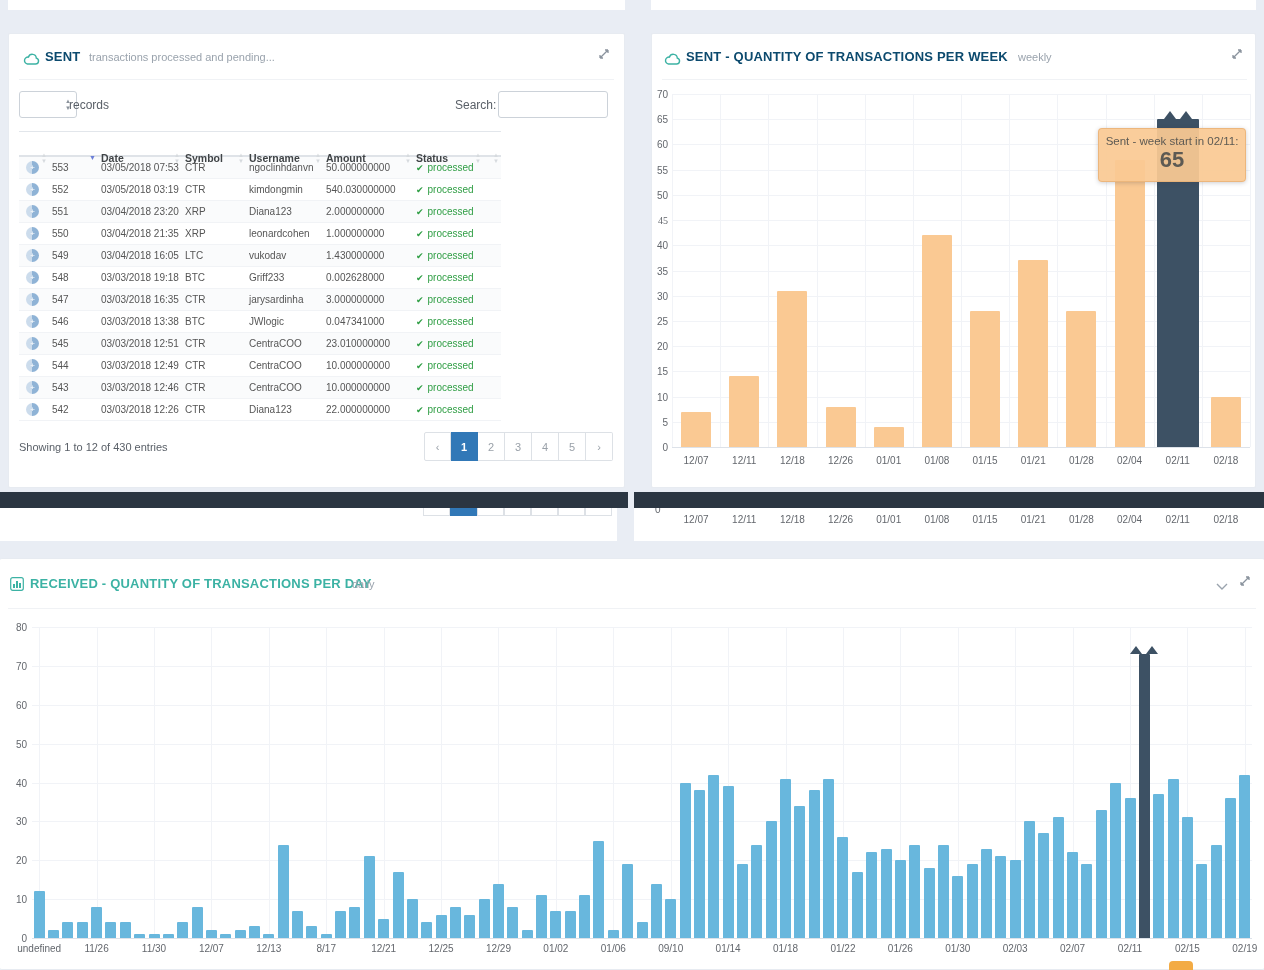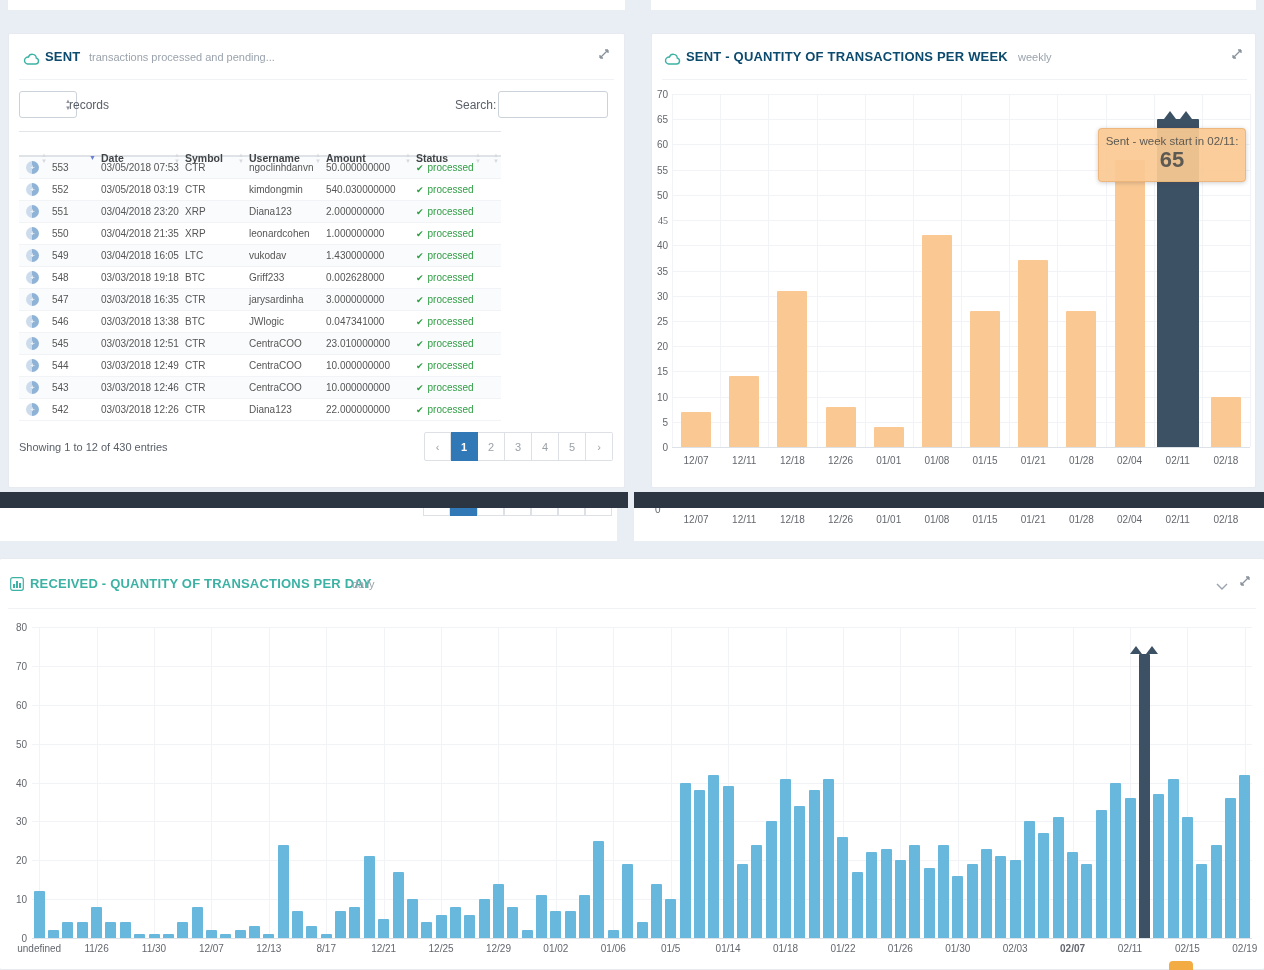--- a/index.html
+++ b/index.html
@@ -591,27 +591,27 @@
       <div class="axis-lbl" style="left: 66.5882px; top: 943px; width: 60px; text-align: center;">11/26</div>
       <div class="axis-lbl" style="left: 124px; top: 943px; width: 60px; text-align: center;">11/30</div>
       <div class="axis-lbl" style="left: 181.412px; top: 943px; width: 60px; text-align: center;">12/07</div>
       <div class="axis-lbl" style="left: 238.824px; top: 943px; width: 60px; text-align: center;">12/13</div>
       <div class="axis-lbl" style="left: 296.235px; top: 943px; width: 60px; text-align: center;">8/17</div>
       <div class="axis-lbl" style="left: 353.647px; top: 943px; width: 60px; text-align: center;">12/21</div>
       <div class="axis-lbl" style="left: 411.059px; top: 943px; width: 60px; text-align: center;">12/25</div>
       <div class="axis-lbl" style="left: 468.471px; top: 943px; width: 60px; text-align: center;">12/29</div>
       <div class="axis-lbl" style="left: 525.882px; top: 943px; width: 60px; text-align: center;">01/02</div>
       <div class="axis-lbl" style="left: 583.294px; top: 943px; width: 60px; text-align: center;">01/06</div>
-      <div class="axis-lbl" style="left: 640.706px; top: 943px; width: 60px; text-align: center;">01/5</div>
+      <div class="axis-lbl" style="left: 640.706px; top: 943px; width: 60px; text-align: center;">09/10</div>
       <div class="axis-lbl" style="left: 698.118px; top: 943px; width: 60px; text-align: center;">01/14</div>
       <div class="axis-lbl" style="left: 755.529px; top: 943px; width: 60px; text-align: center;">01/18</div>
       <div class="axis-lbl" style="left: 812.941px; top: 943px; width: 60px; text-align: center;">01/22</div>
       <div class="axis-lbl" style="left: 870.353px; top: 943px; width: 60px; text-align: center;">01/26</div>
       <div class="axis-lbl" style="left: 927.765px; top: 943px; width: 60px; text-align: center;">01/30</div>
       <div class="axis-lbl" style="left: 985.176px; top: 943px; width: 60px; text-align: center;">02/03</div>
-      <div class="axis-lbl" style="left: 1042.59px; top: 943px; width: 60px; text-align: center; font-weight: bold;">02/07</div>
+      <div class="axis-lbl" style="left: 1042.59px; top: 943px; width: 60px; text-align: center;">02/07</div>
       <div class="axis-lbl" style="left: 1100px; top: 943px; width: 60px; text-align: center;">02/11</div>
       <div class="axis-lbl" style="left: 1157.41px; top: 943px; width: 60px; text-align: center;">02/15</div>
       <div class="axis-lbl" style="left: 1214.82px; top: 943px; width: 60px; text-align: center;">02/19</div>
     </div>
   <div class="orange-blob" style="left:1169px;top:961px;"></div>
 
 </div>
 
 </body></html>

